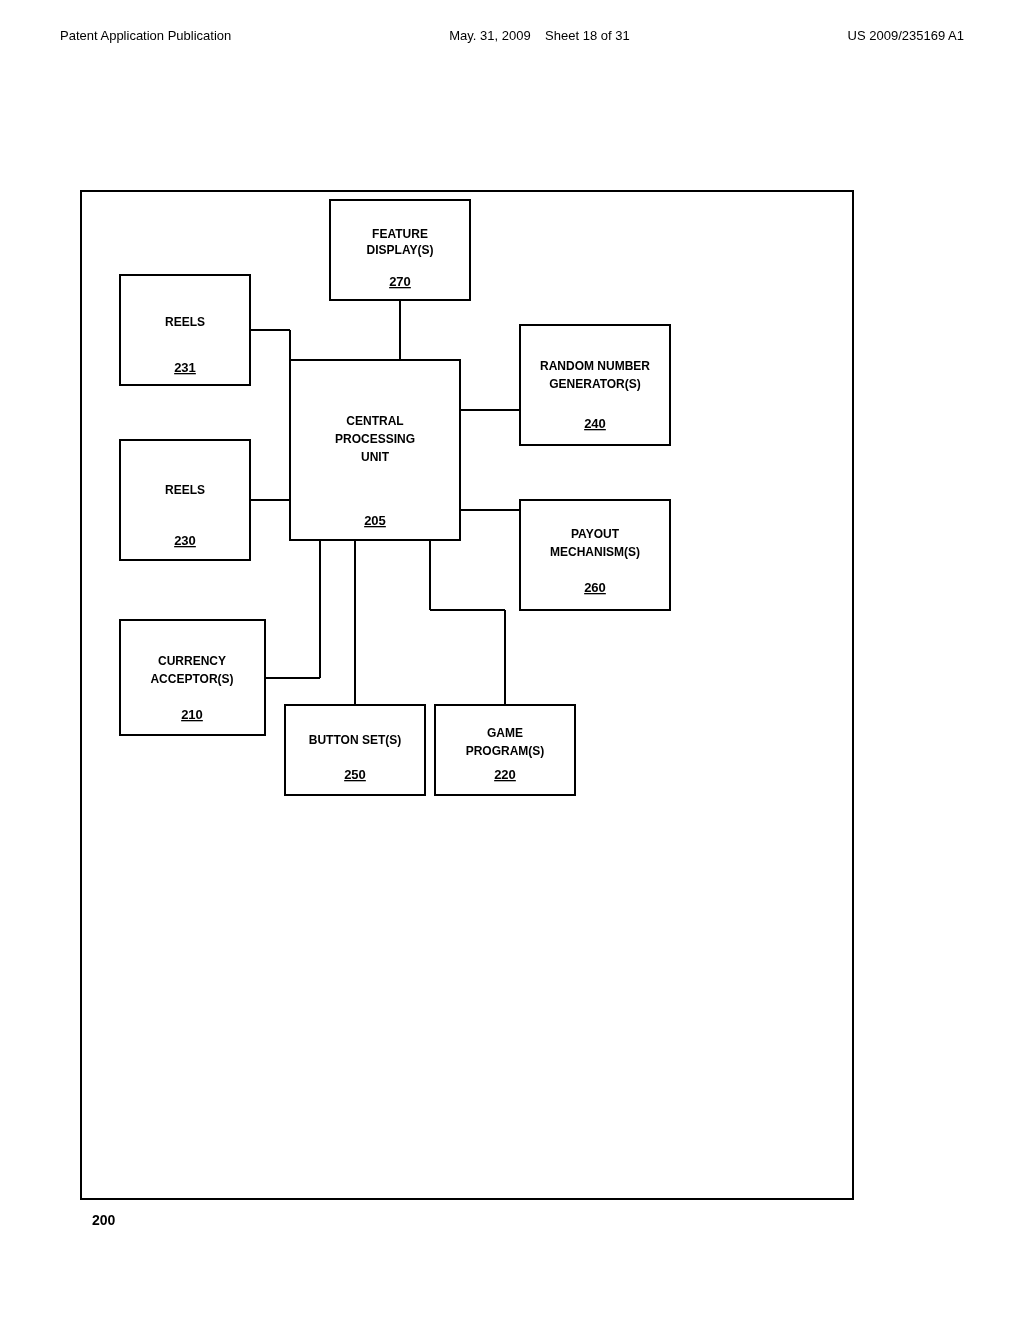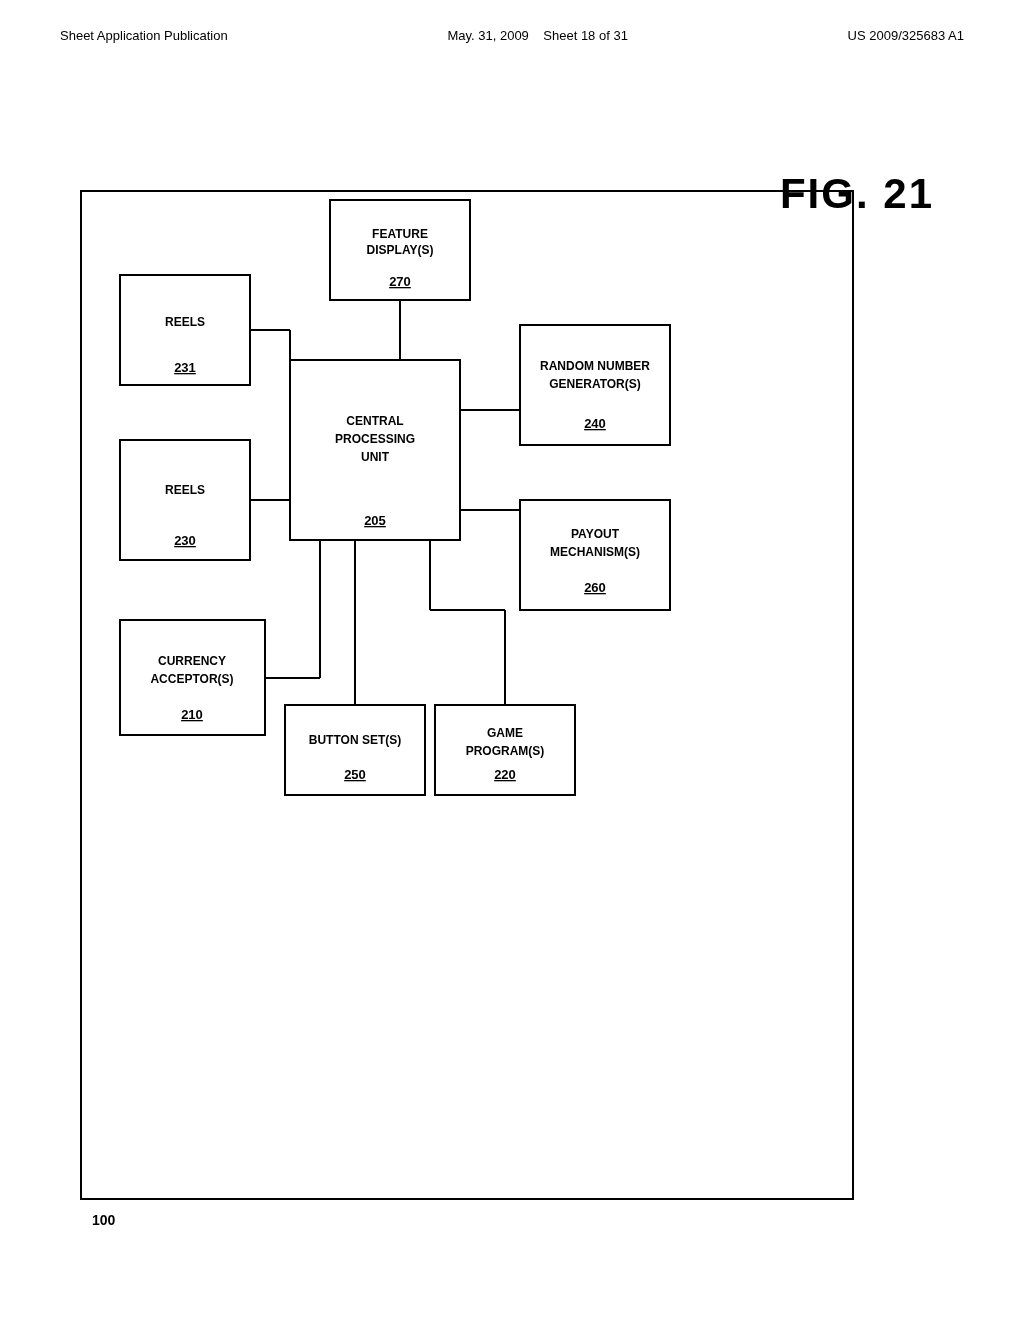--- a/index.html
+++ b/index.html
@@ -51,34 +51,33 @@
       bottom: -30px;
       left: 10px;
       font-size: 14px;
       font-weight: bold;
     }
   </style>
 </head>
 <body>
 
 <div class="header">
-  <span>Sheet Application Publication</span>
+  <span>Patent Application Publication</span>
   <span>
     <span>May. 31, 2009</span>&nbsp;&nbsp;&nbsp;
     <span>Sheet 18 of 31</span>
   </span>
-  <span>US 2009/325683 A1</span>
+  <span>US 2009/235169 A1</span>
 </div>
 
 <div class="diagram-area">
 
-  <div class="fig-label">FIG. 21</div>
 
   <div class="outer-box">
-    <span class="label-200">100</span>
+    <span class="label-200">200</span>
   </div>
 
   <svg style="position:absolute;top:0;left:0;width:100%;height:100%;overflow:visible;">
 
     <rect x="270" y="70" width="140" height="100" fill="white" stroke="black" stroke-width="2"></rect>
     <text x="340" y="108" text-anchor="middle" font-size="12" font-weight="bold" font-family="Arial">FEATURE</text>
     <text x="340" y="124" text-anchor="middle" font-size="12" font-weight="bold" font-family="Arial">DISPLAY(S)</text>
     <text x="340" y="156" text-anchor="middle" font-size="13" font-weight="bold" font-family="Arial" text-decoration="underline">270</text>
 
     <rect x="60" y="145" width="130" height="110" fill="white" stroke="black" stroke-width="2"></rect>

